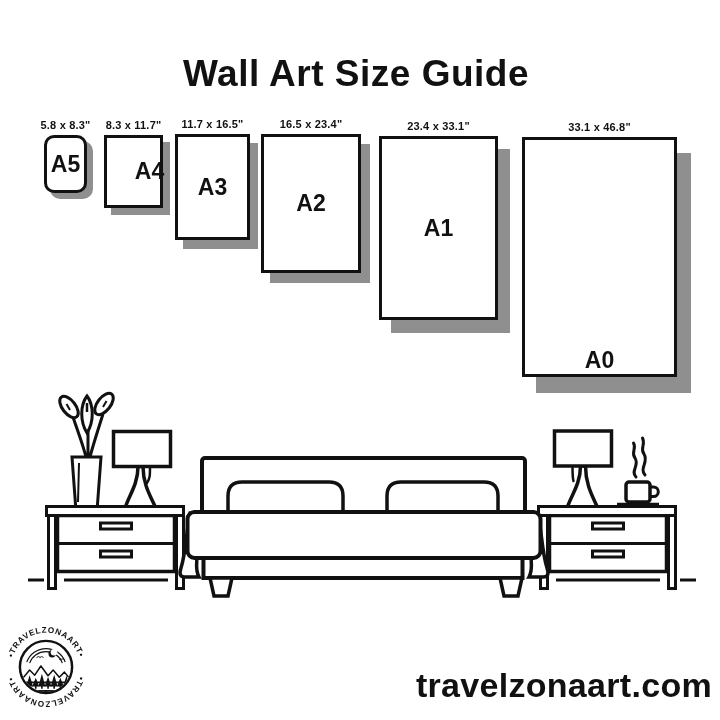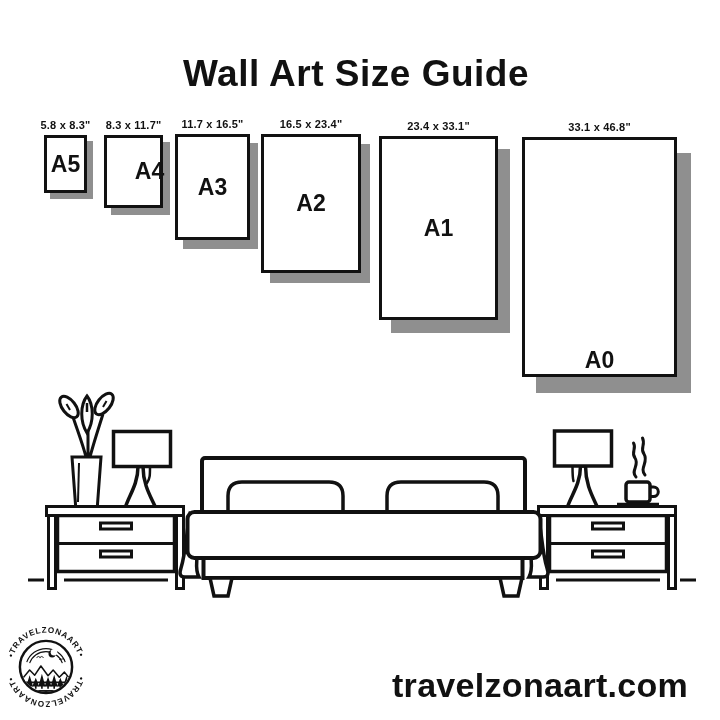--- a/index.html
+++ b/index.html
@@ -19,38 +19,38 @@
     position:absolute; bottom:100%; left:50%; transform:translateX(-50%);
     margin-bottom:4px; white-space:nowrap;
     font-size:11px; font-weight:bold; letter-spacing:.2px;
   }
   .paper {
     position:absolute; inset:0; box-sizing:border-box;
     background:var(--background,#fff); border:3px solid var(--ink,#111);
     display:flex; align-items:center; justify-content:center;
     font-size:23px; font-weight:bold;
   }
-  .s-a5 { left:44px;  top:135px; width:43px;  height:58px;  } .s-a5 .paper { box-shadow:6px 6px 0 0 var(--shadow,#8f8f8f); }
+  .s-a5 { left:44px;  top:135px; width:43px;  height:58px;  } .s-a5 .paper { box-shadow:6px 6px 0 0 var(--shadow,#8f8f8f);border-radius:10px; }
   .s-a4 { left:104px; top:135px; width:59px;  height:73px;  } .s-a4 .paper { box-shadow:7px 7px 0 0 var(--shadow,#8f8f8f);padding-left:32px; }
   .s-a3 { left:175px; top:134px; width:75px;  height:106px; } .s-a3 .paper { box-shadow:8px 9px 0 0 var(--shadow,#8f8f8f); }
   .s-a2 { left:261px; top:134px; width:100px; height:139px; } .s-a2 .paper { box-shadow:9px 10px 0 0 var(--shadow,#8f8f8f);text-align:right; }
   .s-a1 { left:379px; top:136px; width:119px; height:184px; } .s-a1 .paper { box-shadow:12px 13px 0 0 var(--shadow,#8f8f8f); }
   .s-a0 { left:522px; top:137px; width:155px; height:240px; } .s-a0 .paper { box-shadow:14px 16px 0 0 var(--shadow,#8f8f8f);align-items:flex-end; }
 
   .illustration { position:absolute; left:0; top:378px; width:720px; height:230px; }
   .illustration .sk, .logo-badge .sk { stroke:var(--ink,#111); fill:none; }
   .illustration .sw, .logo-badge .sw { stroke:var(--ink,#111); fill:var(--background,#fff); }
   .illustration .fi, .logo-badge .fi { fill:var(--ink,#111); stroke:none; }
 
   .logo-badge { position:absolute; left:3px; top:624px; width:86px; height:86px; }
   .logo-badge text { font-family:"Liberation Sans", sans-serif; font-weight:bold; font-size:8px; letter-spacing:.7px; fill:var(--ink,#111); }
 
   .site-url {
     position:absolute; left:392px; top:666px; width:320px;
-    text-align:left; font-size:34px; font-weight:bold; letter-spacing:.3px;
+    text-align:right; font-size:34px; font-weight:bold; letter-spacing:.3px;
   }
 </style>
 </head>
 <body>
 
 <h1 class="page-title">Wall Art Size Guide</h1>
 
 <div class="size-chart">
 
   <div class="size-item s-a5">

